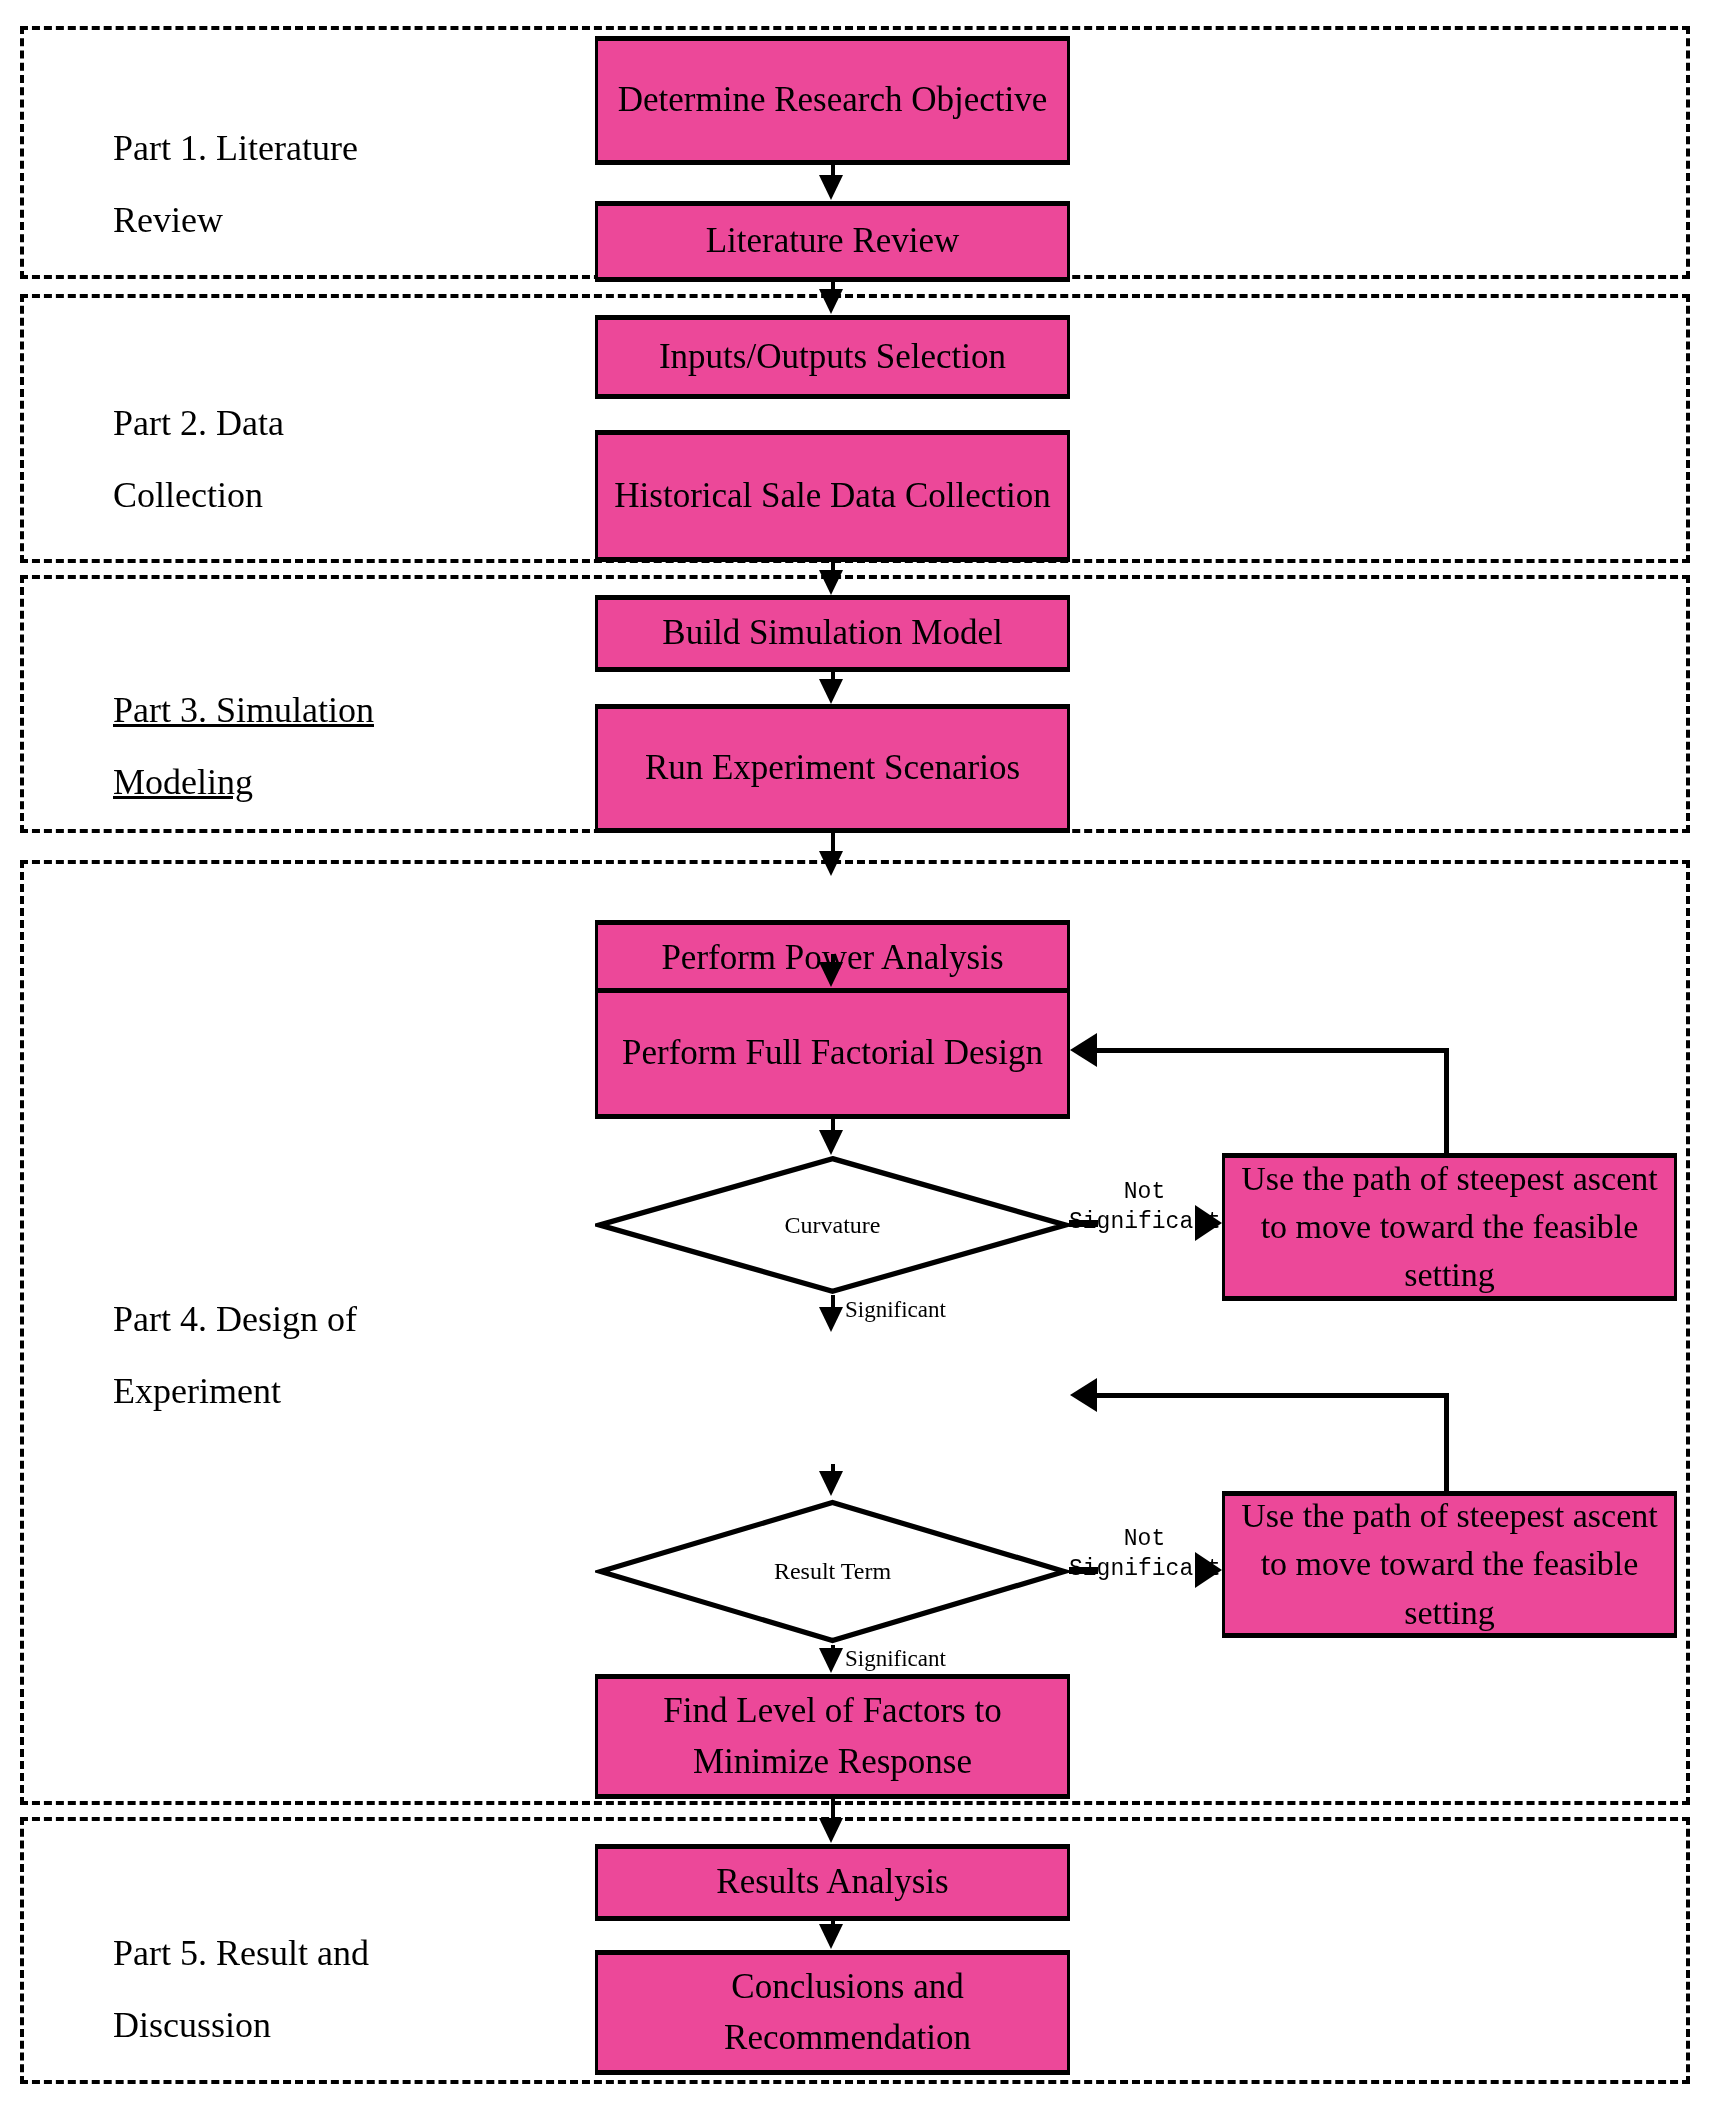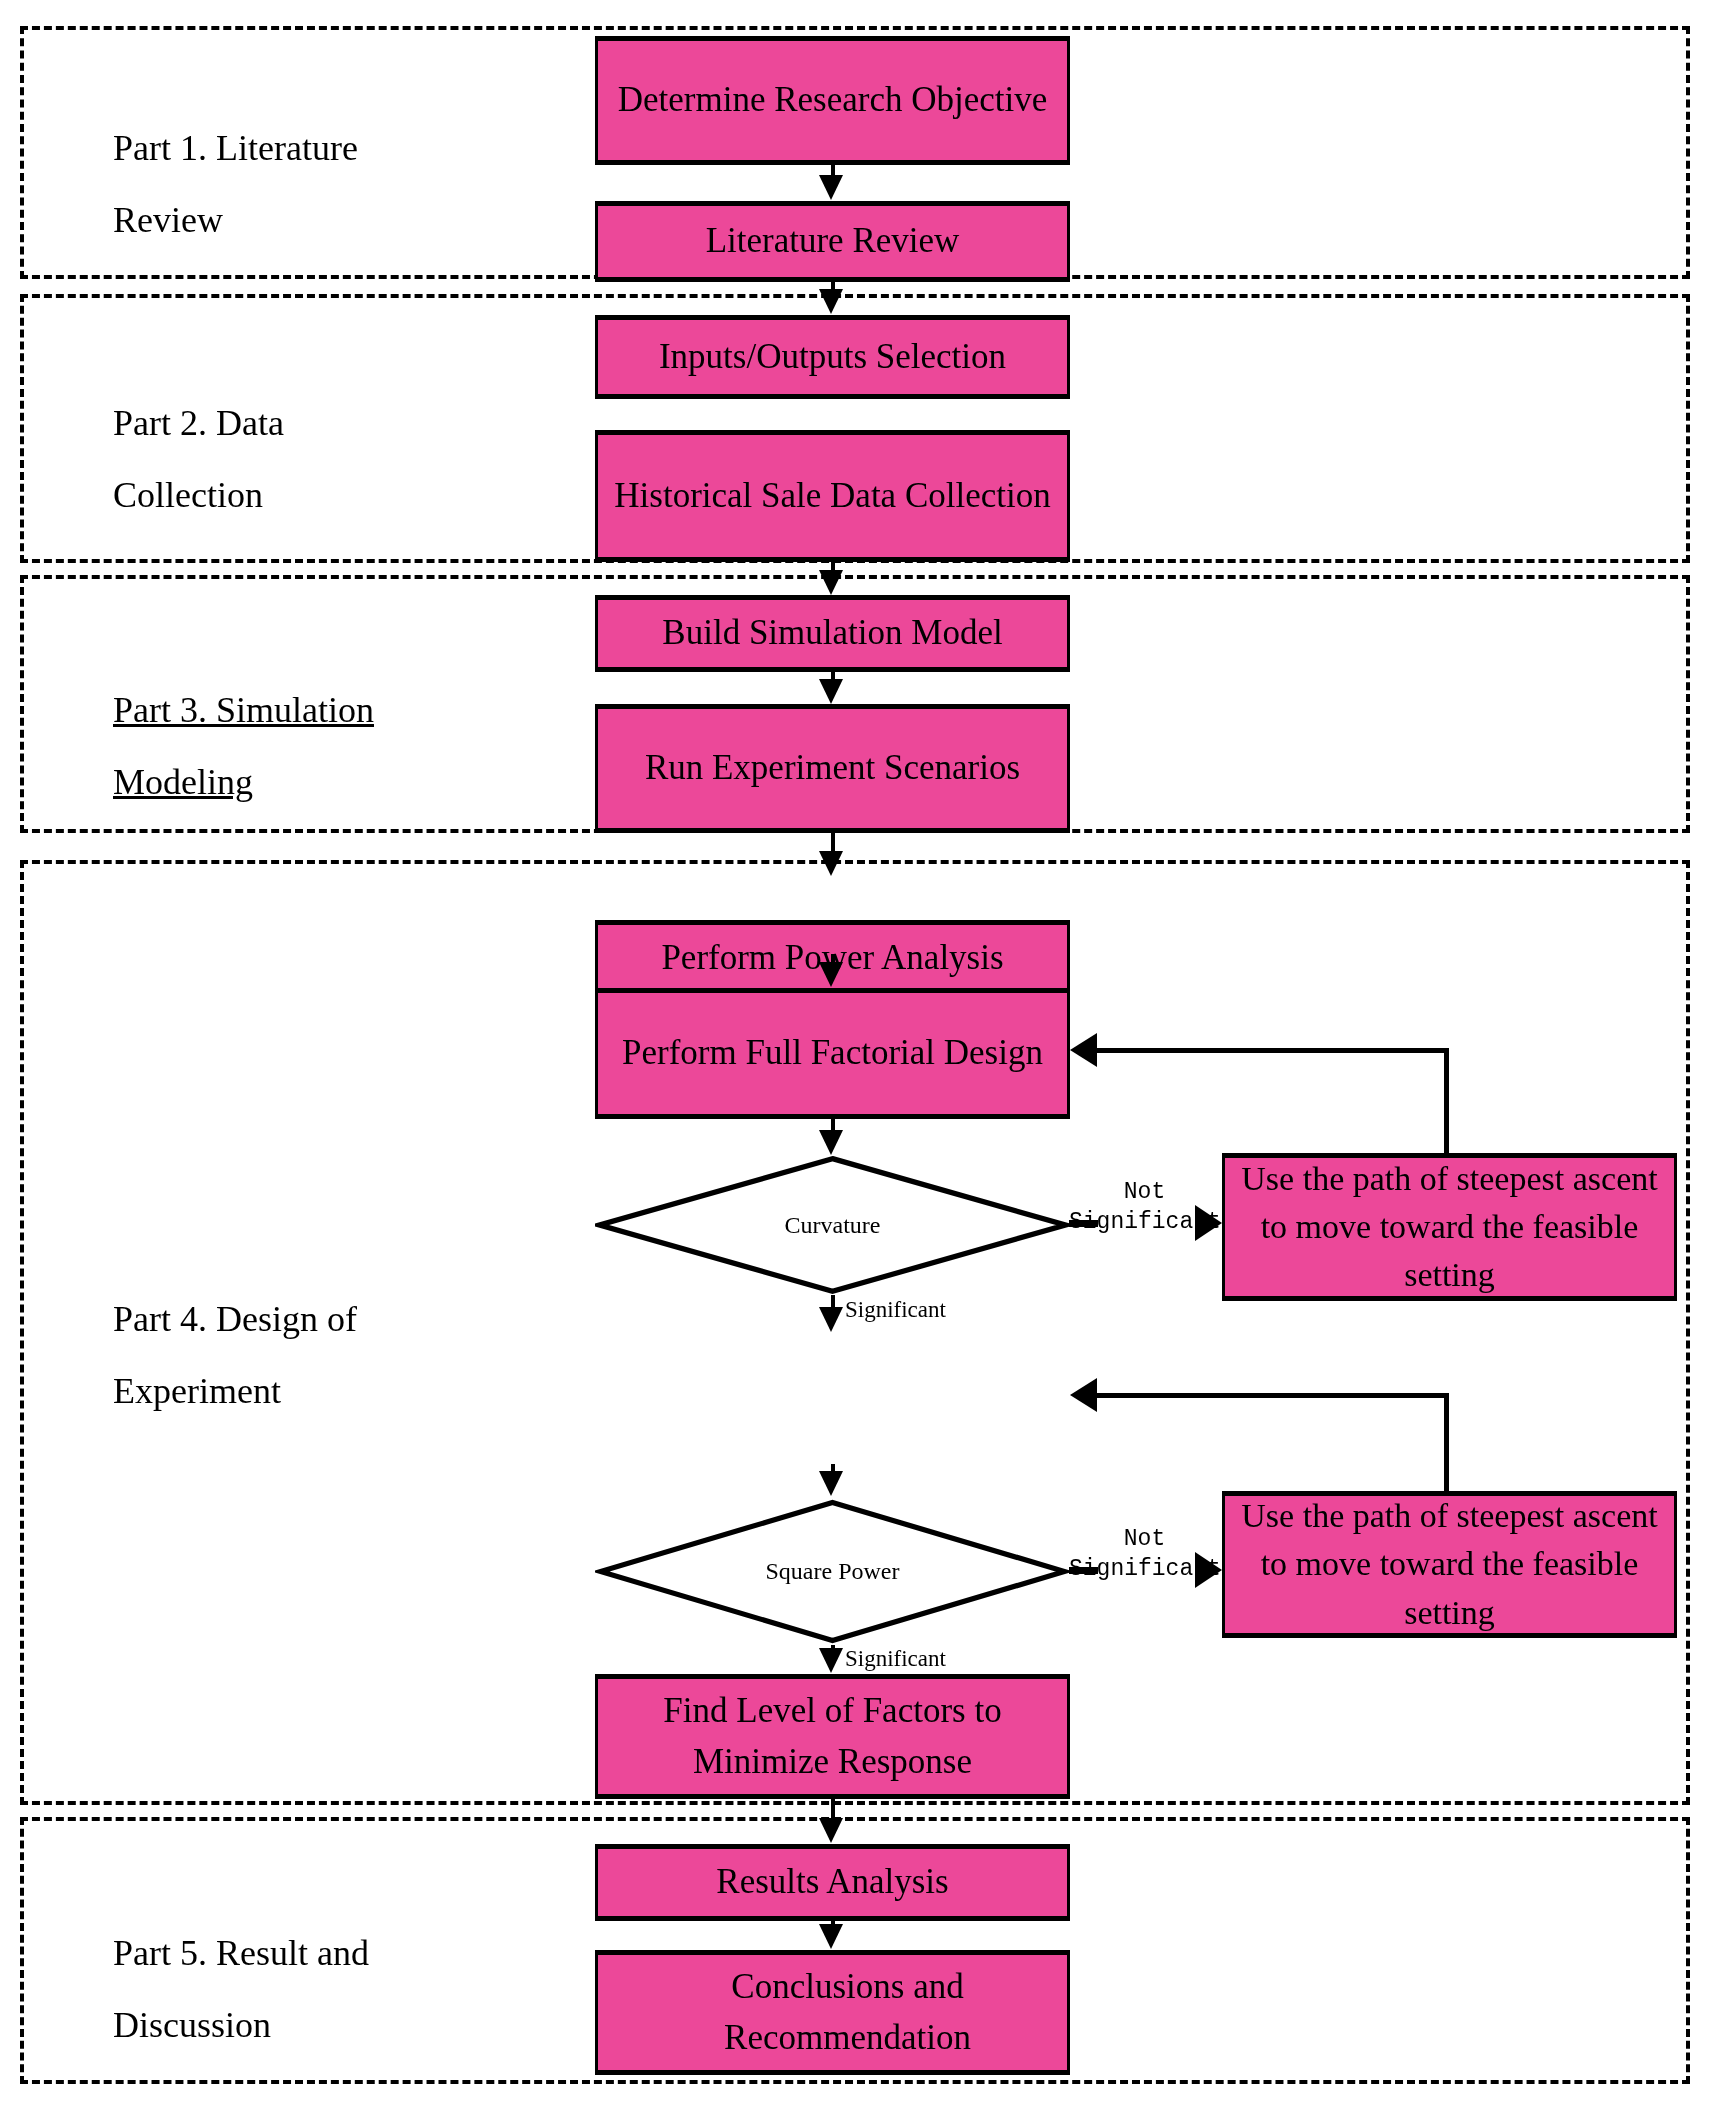--- a/index.html
+++ b/index.html
@@ -86,21 +86,21 @@
     </div>
 
   <svg class="dia" style="left:595px;top:1155px;" width="475" height="140" viewBox="0 0 816 240">
     <polygon points="408,6 808,120 408,234 8,120" fill="#ffffff" stroke="#000000" stroke-width="9"></polygon>
   </svg>
   <div class="diatext" style="top:1155px;height:140px;">Curvature</div>
 
   <svg class="dia" style="left:595px;top:1499px;" width="475" height="145" viewBox="0 0 816 250">
     <polygon points="408,6 808,125 408,244 8,125" fill="#ffffff" stroke="#000000" stroke-width="9"></polygon>
   </svg>
-  <div class="diatext" style="top:1499px;height:145px;">Square Power</div>
+  <div class="diatext" style="top:1499px;height:145px;">Result Term</div>
 
   <div class="vl" style="top:165px;height:12.2px;"></div>
   <div class="vhead" style="top:175px;"></div>
 
   <div class="vl" style="top:282px;height:9.3px;"></div>
   <div class="vhead" style="top:289px;"></div>
 
   <div class="vl" style="top:562px;height:10.5px;"></div>
   <div class="vhead" style="top:570px;"></div>
 

